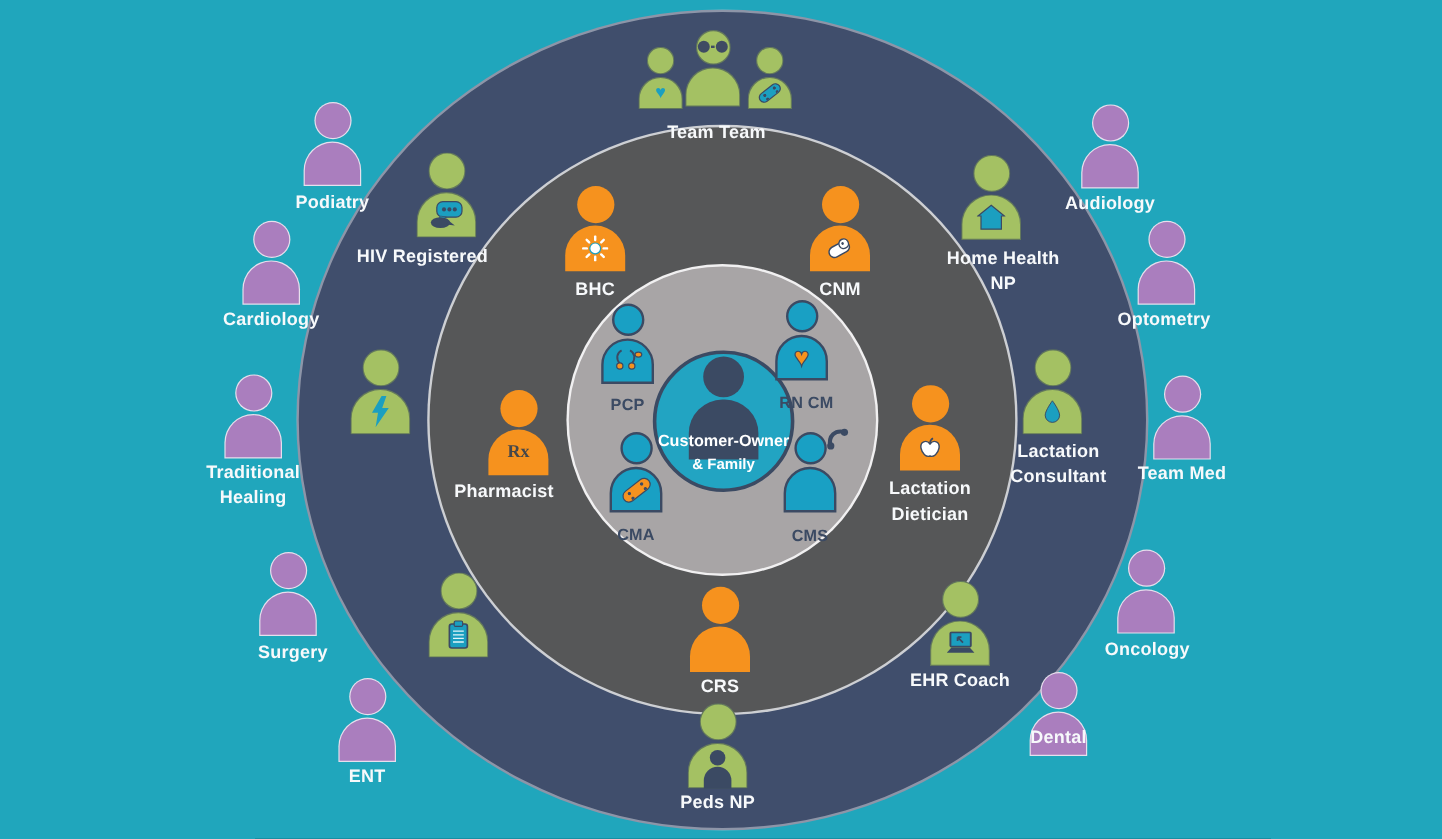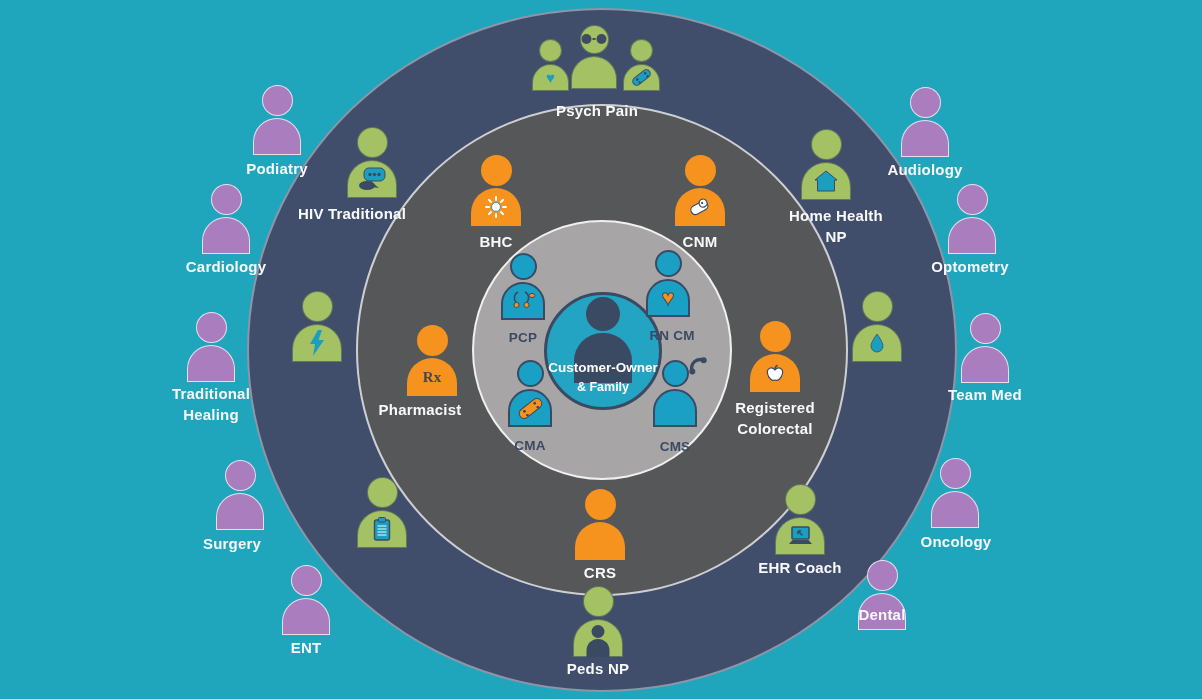--- a/index.html
+++ b/index.html
@@ -171,21 +171,21 @@
 
   <div class="person orange sz-m" style="left:775px;top:321px">
     <div class="p-head"></div>
     <div class="p-body">
       <svg class="badge" width="20" height="19" viewBox="0 0 20 19">
         <path d="M10 6 C7 2 1.5 4 2.5 9.5 C3.3 14 7 17.3 10 16 C13 17.3 16.7 14 17.5 9.5 C18.5 4 13 2 10 6 Z" fill="#ffffff" stroke="#3b4a63" stroke-width="1.2"></path>
         <path d="M10 5.5 C10 3.5 11 2 12.5 1.2" stroke="#3b4a63" stroke-width="1.4" fill="none"></path>
       </svg>
     </div>
   </div>
-  <div class="lbl" style="left:775px;top:397px;width:110px">Registered Colorectal</div>
+  <div class="lbl" style="left:775px;top:397px;width:110px">Lactation Dietician</div>
 
   <div class="person orange sz-m" style="left:600px;top:489px">
     <div class="p-head"></div>
     <div class="p-body"></div>
   </div>
   <div class="lbl one" style="left:600px;top:562px">CRS</div>
 
   <div class="psych-group" style="left:597px;top:25px">
     <div class="person green sz-ps" style="left:10px;top:14px;z-index:2">
       <div class="p-head"></div>
@@ -203,37 +203,37 @@
       </div>
       <div class="p-body"></div>
     </div>
     <div class="person green sz-ps" style="left:101px;top:14px;z-index:2">
       <div class="p-head"></div>
       <div class="p-body">
         <div class="bandage tealband"></div>
       </div>
     </div>
   </div>
-  <div class="lbl one" style="left:597px;top:100px">Psych Pain</div>
+  <div class="lbl one" style="left:597px;top:100px">Team Team</div>
 
   <div class="person green sz-m" style="left:372px;top:127px">
     <div class="p-head"></div>
     <div class="p-body">
       <svg class="badge" width="28" height="24" viewBox="0 0 28 24">
         <rect x="6" y="1" width="21" height="13" rx="5" fill="#1b9fc0" stroke="#3b4a63" stroke-width="1"></rect>
         <circle cx="12" cy="7.5" r="1.7" fill="#3b4a63"></circle>
           <circle cx="16.5" cy="7.5" r="1.7" fill="#3b4a63"></circle>
           <circle cx="21" cy="7.5" r="1.7" fill="#3b4a63"></circle>
         <path d="M9 13 L5 19 L14 14 Z" fill="#1b9fc0" stroke="#3b4a63" stroke-width="0.6"></path>
         <ellipse cx="9" cy="18.5" rx="8" ry="4.5" fill="#3b4a63"></ellipse>
         <path d="M16 17 L21 21 L14 20 Z" fill="#3b4a63"></path>
       </svg>
     </div>
   </div>
-  <div class="lbl" style="left:352px;top:203px;width:110px">HIV Traditional</div>
+  <div class="lbl" style="left:352px;top:203px;width:110px">HIV Registered</div>
 
   <div class="person green sz-m" style="left:826px;top:129px">
     <div class="p-head"></div>
     <div class="p-body">
       <svg class="badge" width="24" height="22" viewBox="0 0 24 22">
         <path d="M12 1 L23 10 L20.5 10 L20.5 21 L3.5 21 L3.5 10 L1 10 Z" fill="#1b9fc0" stroke="#3b4a63" stroke-width="1"></path>
       </svg>
     </div>
   </div>
   <div class="lbl" style="left:836px;top:205px;width:100px">Home Health NP</div>
@@ -248,20 +248,21 @@
   </div>
 
   <div class="person green sz-m" style="left:877px;top:291px">
     <div class="p-head"></div>
     <div class="p-body">
       <svg class="badge" width="16" height="20" viewBox="0 0 16 20">
         <path d="M8 1 C8 1 2 9 2 13 a6 6 0 0 0 12 0 C14 9 8 1 8 1 Z" fill="#1b9fc0" stroke="#3b4a63" stroke-width="0.8"></path>
       </svg>
     </div>
   </div>
+  <div class="lbl" style="left:882px;top:366px;width:110px">Lactation Consultant</div>
 
   <div class="person green sz-m" style="left:382px;top:477px">
     <div class="p-head"></div>
     <div class="p-body">
       <svg class="badge" width="20" height="26" viewBox="0 0 20 26">
         <rect x="2.5" y="4" width="15" height="20" rx="2" fill="#1b9fc0" stroke="#3b4a63" stroke-width="1.4"></rect>
         <rect x="6.5" y="1.5" width="7" height="4.5" rx="1" fill="#1b9fc0" stroke="#3b4a63" stroke-width="1"></rect>
         <g stroke="#e2f4f9" stroke-width="1.1">
           <line x1="5.5" y1="10" x2="14.5" y2="10"></line>
             <line x1="5.5" y1="13" x2="14.5" y2="13"></line>
@@ -311,21 +312,21 @@
   <div class="person purple sz-x" style="left:211px;top:312px">
     <div class="p-head"></div>
       <div class="p-body"></div>
   </div>
   <div class="lbl" style="left:211px;top:383px;width:110px">Traditional Healing</div>
 
   <div class="person purple sz-x" style="left:240px;top:460px">
     <div class="p-head"></div>
       <div class="p-body"></div>
   </div>
-  <div class="lbl one" style="left:232px;top:533px">Surgery</div>
+  <div class="lbl one" style="left:244px;top:533px">Surgery</div>
 
   <div class="person purple sz-x" style="left:306px;top:565px">
     <div class="p-head"></div>
       <div class="p-body"></div>
   </div>
   <div class="lbl one" style="left:306px;top:637px">ENT</div>
 
   <div class="person purple sz-x" style="left:925px;top:87px">
     <div class="p-head"></div>
       <div class="p-body"></div>

